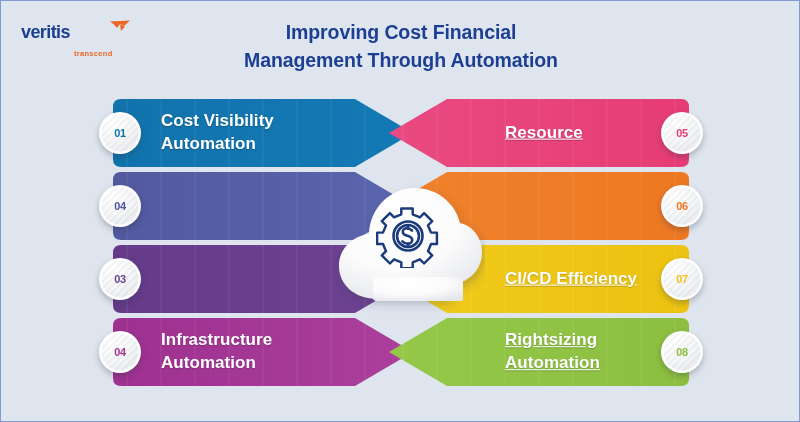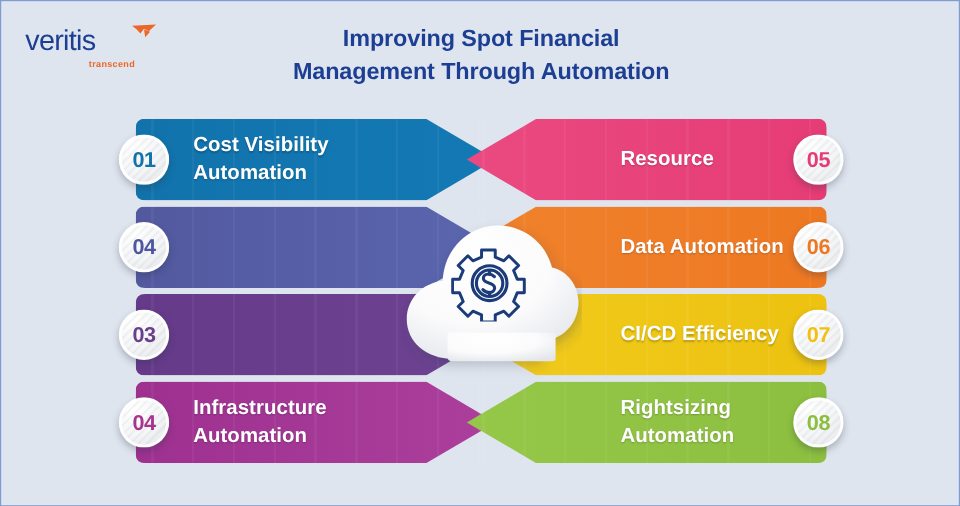--- a/index.html
+++ b/index.html
@@ -29,22 +29,22 @@
     position: absolute;
     left: 20px;
     top: 18px;
     width: 130px;
     height: 44px;
   }
   #logo-word {
     position: absolute;
     left: 0;
     top: 4px;
-    font-size: 24px;
-    font-weight: normal;
+    font-size: 18px;
+    font-weight: bold;
     letter-spacing: -0.6px;
     color: #1c3f94;
     line-height: 1;
   }
   #logo-mark {
     position: absolute;
     left: 88px;
     top: 1px;
     width: 22px;
     height: 14px;
@@ -109,21 +109,21 @@
     transform: translateY(-50%);
     color: #ffffff;
     font-size: 17px;
     font-weight: bold;
     line-height: 1.34;
     letter-spacing: 0.05px;
     text-shadow: 0 1px 1.5px rgba(0,0,0,0.22);
     z-index: 3;
   }
   .left .bar-label  { left: 48px; width: 180px; }
-  .right .bar-label { left: 128px; width: 180px; }
+  .right .bar-label { left: 116px; width: 180px; text-decoration: underline; }
 
   
   .badge {
     position: absolute;
     width: 42px;
     height: 42px;
     border-radius: 50%;
     z-index: 6;
     background:
       repeating-linear-gradient(135deg,
@@ -131,21 +131,21 @@
         rgba(255,255,255,0) 3px,
         rgba(0,0,0,0.035) 3px,
         rgba(0,0,0,0.035) 5px),
       radial-gradient(circle at 32% 26%, #ffffff 0%, #f5f6f8 48%, #dfe1e5 100%);
     box-shadow:
       0 3px 6px rgba(40,50,70,0.30),
       inset 0 0 0 2.5px rgba(255,255,255,0.92);
     display: flex;
     align-items: center;
     justify-content: center;
-    font-size: 18px;
+    font-size: 11px;
     font-weight: bold;
     letter-spacing: -0.4px;
   }
   .stack .badge { top: 13px; }
   .left  .badge { left: -14px; }
   .right .badge { right: -14px; }
 
   
   #cloud {
     position: absolute;
@@ -172,21 +172,21 @@
   <div id="logo">
     <div id="logo-word">veritis</div>
     <svg id="logo-mark" viewBox="0 0 44 28">
       <path d="M2 3 L42 1 L30 12 L22 8 L16 16 L10 9 Z" fill="#ec6726"></path>
       <path d="M22 9 L32 13 L24 22 Z" fill="#ec6726"></path>
     </svg>
     <div id="logo-tag">transcend</div>
   </div>
 
   <div id="title">
-    <span class="tl">Improving Spot Financial</span>
+    <span class="tl">Improving Cost Financial</span>
     <span class="tl">Management Through Automation</span>
   </div>
 
   <div id="stack-left" class="stack left">
       <div class="bar" style="top: 0px;">
         <svg class="shape" viewBox="0 0 300 68" preserveAspectRatio="none">
           <defs>
             <linearGradient id="grad-stack-left-0" x1="0" y1="0" x2="1" y2="0">
               <stop offset="0%" stop-color="#1273ac"></stop>
               <stop offset="100%" stop-color="#1379b4"></stop>
@@ -273,23 +273,20 @@
           <defs>
             <linearGradient id="grad-stack-right-1" x1="0" y1="0" x2="1" y2="0">
               <stop offset="0%" stop-color="#f0822c"></stop>
               <stop offset="100%" stop-color="#ee7822"></stop>
             </linearGradient>
           </defs>
           <path d="M 58 0 L 292 0 Q 300 0 300 8 L 300 60
            Q 300 68 292 68 L 58 68 L 0 34 Z" fill="url(#grad-stack-right-1)"></path>
         </svg>
         <div class="stripes" style="background: repeating-linear-gradient(90deg, rgba(255, 255, 255, 0) 0px, rgba(255, 255, 255, 0) 13px, rgba(255, 255, 255, 0.09) 13px, rgba(255, 255, 255, 0.09) 15px, rgba(255, 255, 255, 0) 15px, rgba(255, 255, 255, 0) 34px);"></div>
-        <div class="bar-label">
-          <span style="display: block;">Data Automation</span>
-        </div>
       </div>
       <div class="badge" style="top: 86px; color: rgb(238, 120, 34); text-align: center;">06</div>
       <div class="bar" style="top: 146px;">
         <svg class="shape" viewBox="0 0 300 68" preserveAspectRatio="none">
           <defs>
             <linearGradient id="grad-stack-right-2" x1="0" y1="0" x2="1" y2="0">
               <stop offset="0%" stop-color="#f0cb1c"></stop>
               <stop offset="100%" stop-color="#edc211"></stop>
             </linearGradient>
           </defs>

